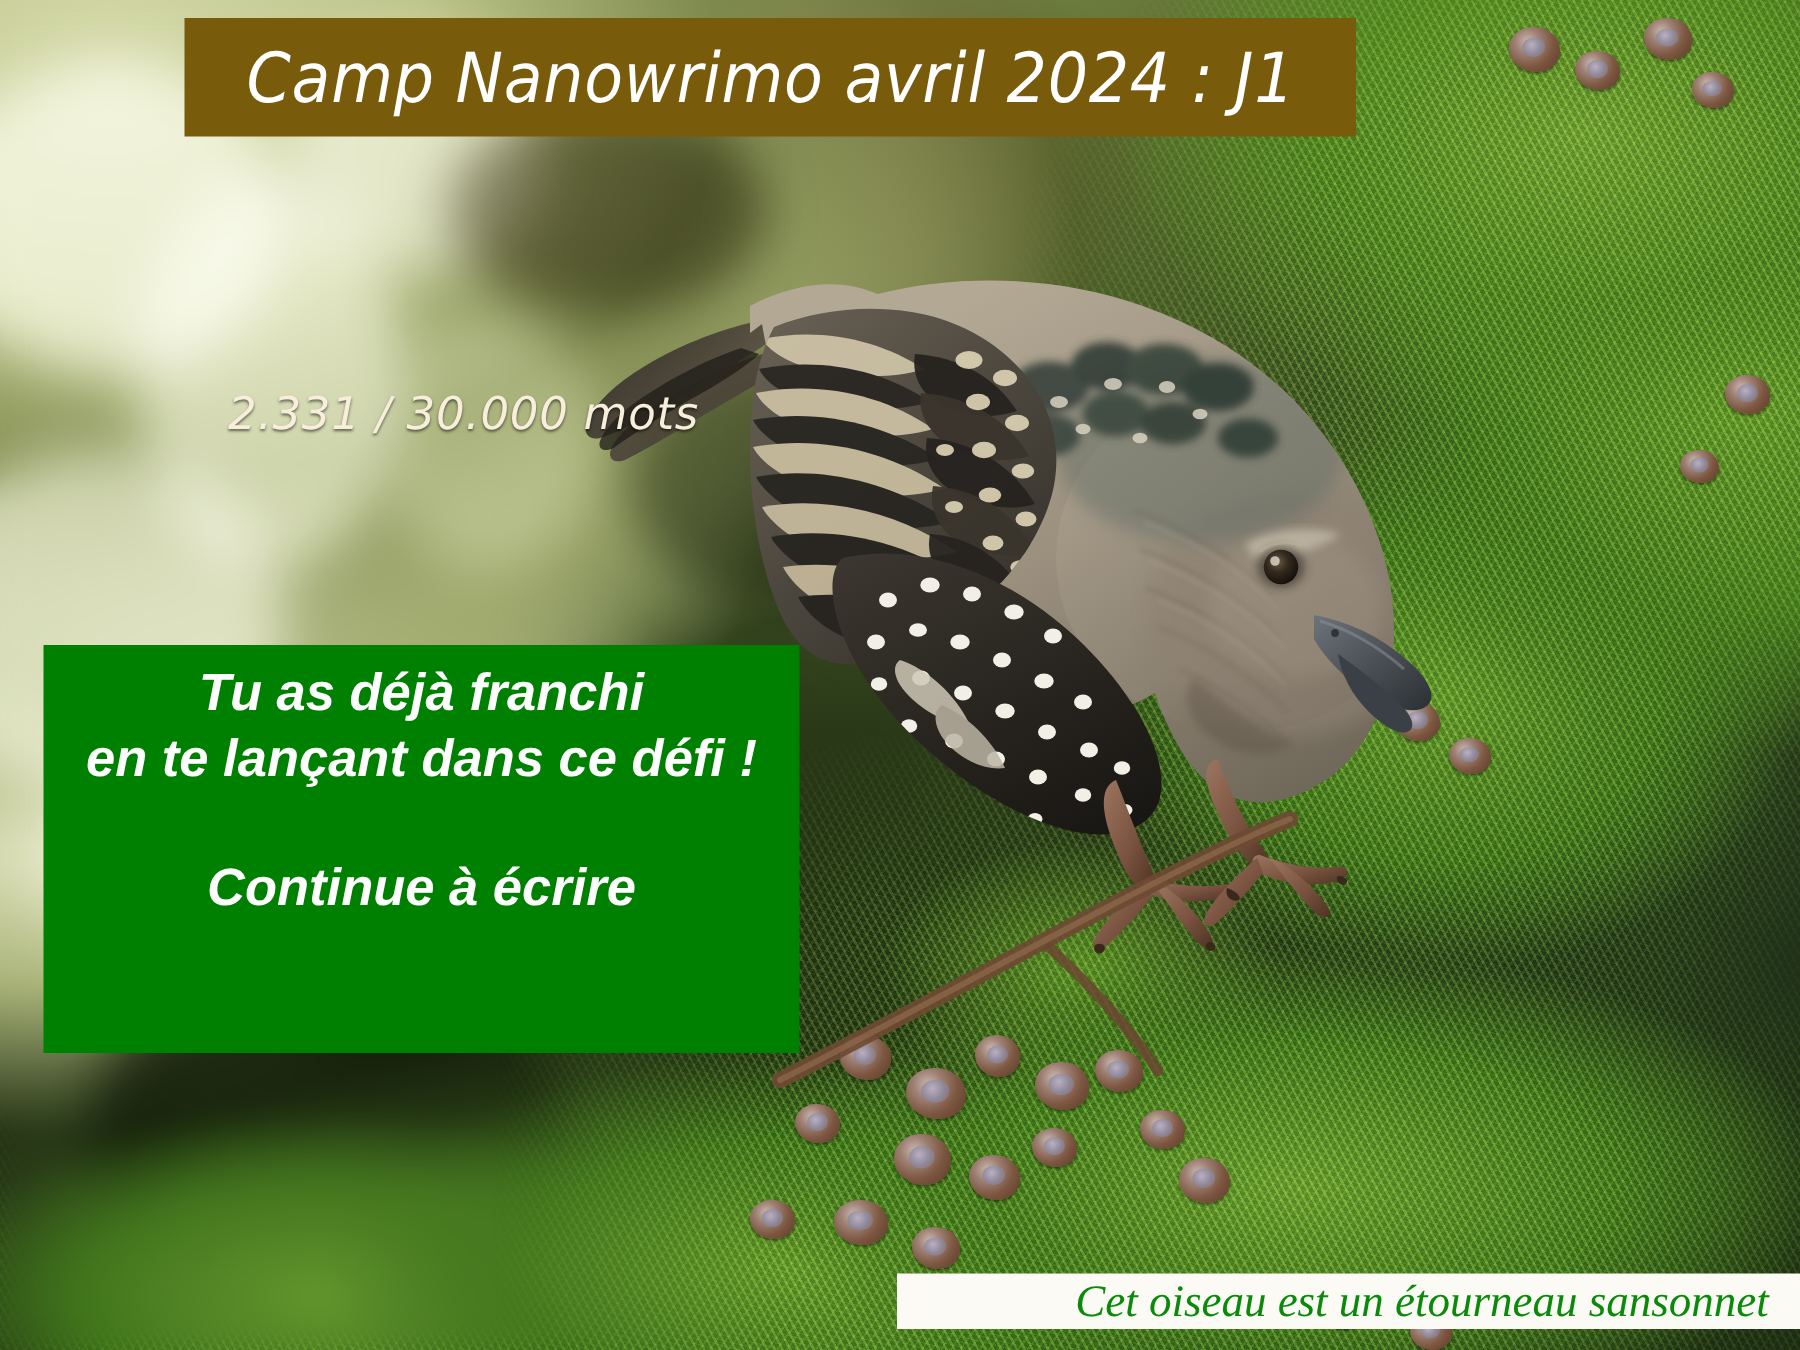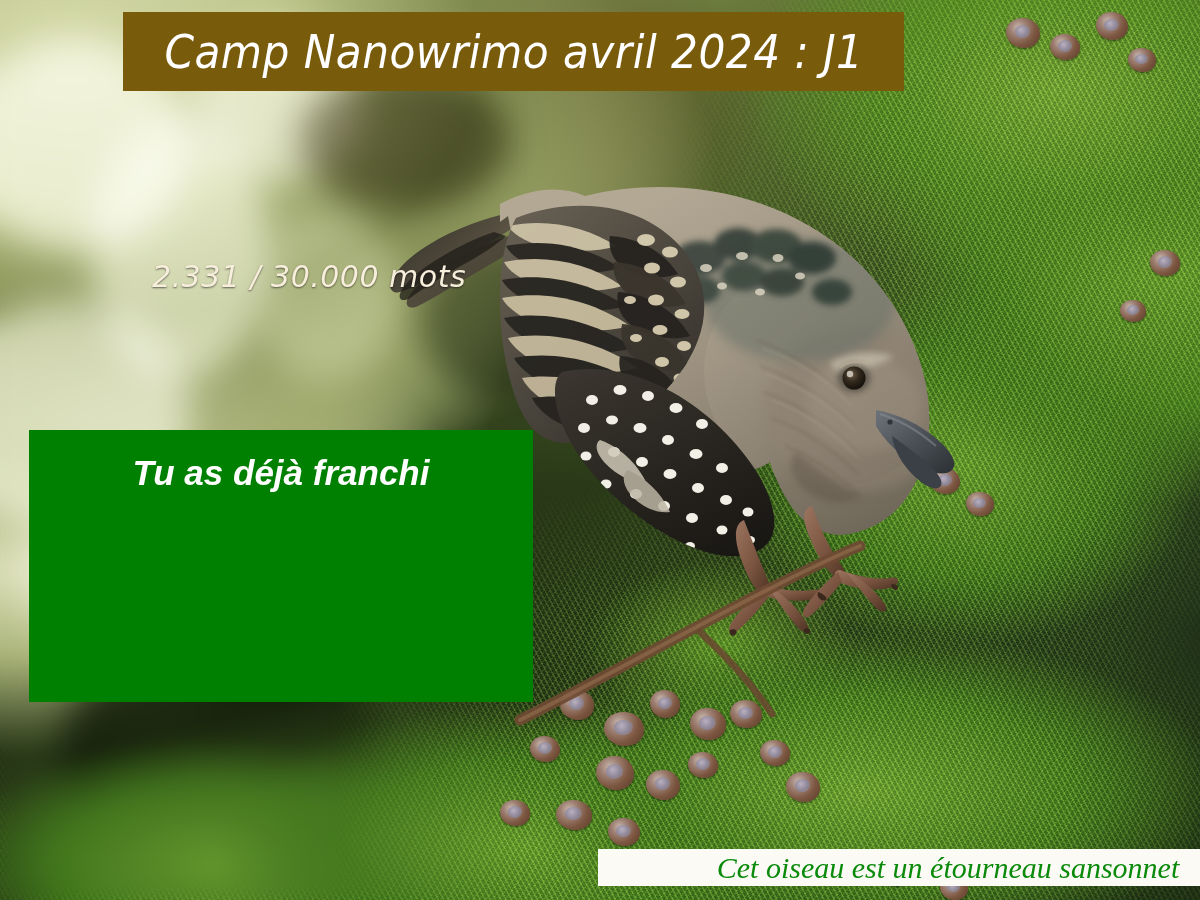--- a/index.html
+++ b/index.html
@@ -175,21 +175,20 @@
   }
   .green-box .msg-line {
     color: #ffffff;
     font-family: "Liberation Sans", sans-serif;
     font-style: italic;
     font-weight: 700;
     font-size: 35px;
     line-height: 44px;
     white-space: nowrap;
     text-align: center;
-    margin-top: 11px;
   }
   .green-box .msg-gap { height: 42px; }
 
   .caption-strip {
     position: absolute;
     left: 598px;
     top: 849px;
     width: 700px;
     height: 37px;
     background: #fbfaf4;
@@ -532,20 +531,22 @@
   </div>
 
   <div class="title-banner">
     <span class="title-text">Camp Nanowrimo avril 2024 : J1</span>
   </div>
 
   <div class="word-count">2.331 / 30.000 mots</div>
 
   <div class="green-box">
     <div class="msg-line">Tu as déjà franchi</div>
+    <div class="msg-line">en te lançant dans ce défi !</div>
     <div class="msg-gap"></div>
+    <div class="msg-line">Continue à écrire</div>
   </div>
 
   <div class="caption-strip">
     <span class="caption-text">Cet oiseau est un étourneau sansonnet</span>
   </div>
 
 </div>
 
 </body></html>

